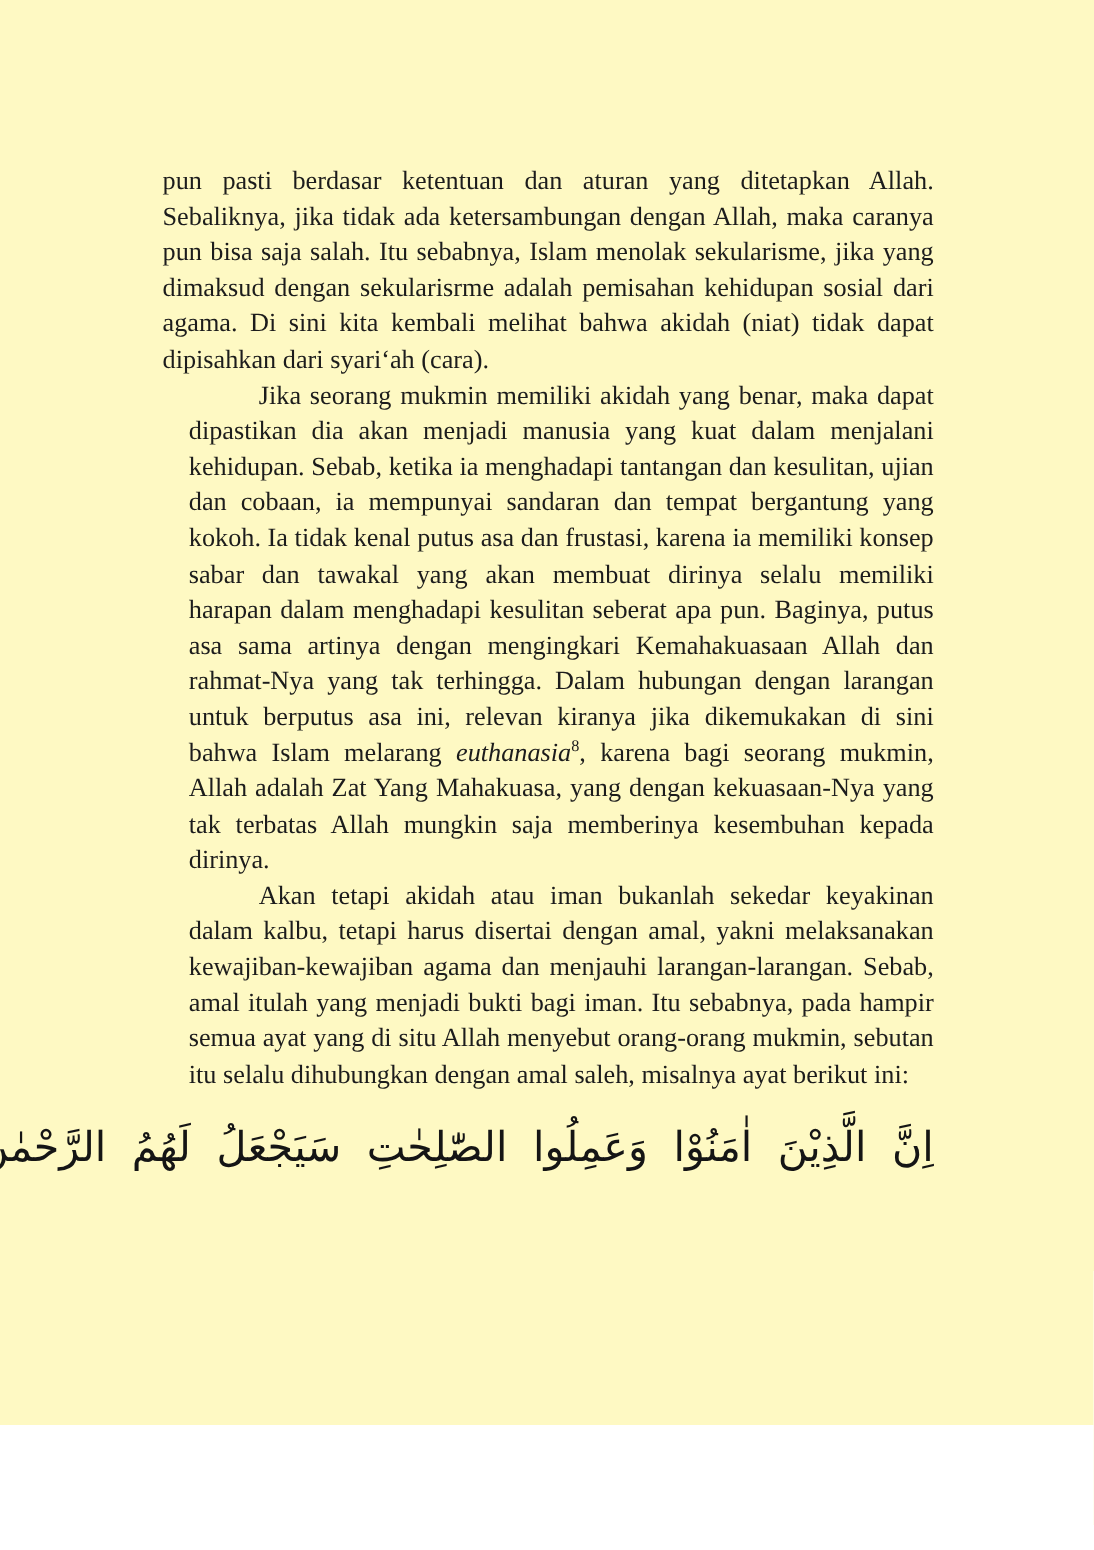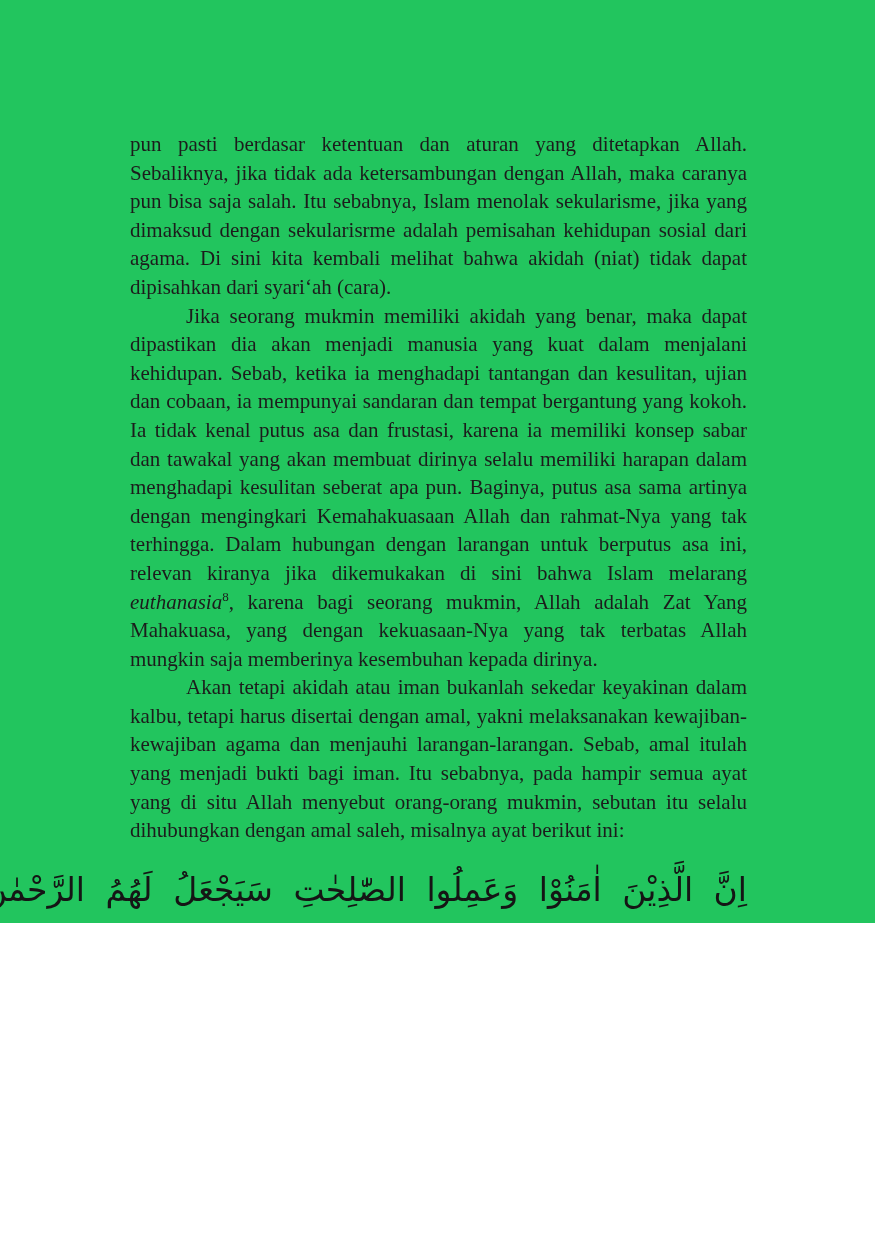--- a/index.html
+++ b/index.html
@@ -3,41 +3,42 @@
 <meta charset="utf-8">
 <style>
   html, body {
     margin: 0;
     padding: 0;
     background: #ffffff;
   }
   .page {
     position: relative;
     width: 875px;
-    height: 923px;
-    background: #22c55e;
+    height: 1140px;
+    background: #fef9c3;
     overflow: hidden;
     font-family: "Liberation Serif", serif;
     color: #1c1c1c;
   }
   .textblock {
     position: absolute;
     left: 130px;
     top: 130px;
     width: 617px;
     font-size: 21px;
     line-height: 28.6px;
     text-align: justify;
   }
   .textblock p {
     margin: 0;
     padding: 0;
   }
   .textblock p.indent {
     text-indent: 56px;
+    margin-left: 21px;
   }
   .em {
     font-style: italic;
   }
   sup.footnote-ref {
     font-size: 13px;
     line-height: 0;
     vertical-align: super;
     font-style: normal;
   }

